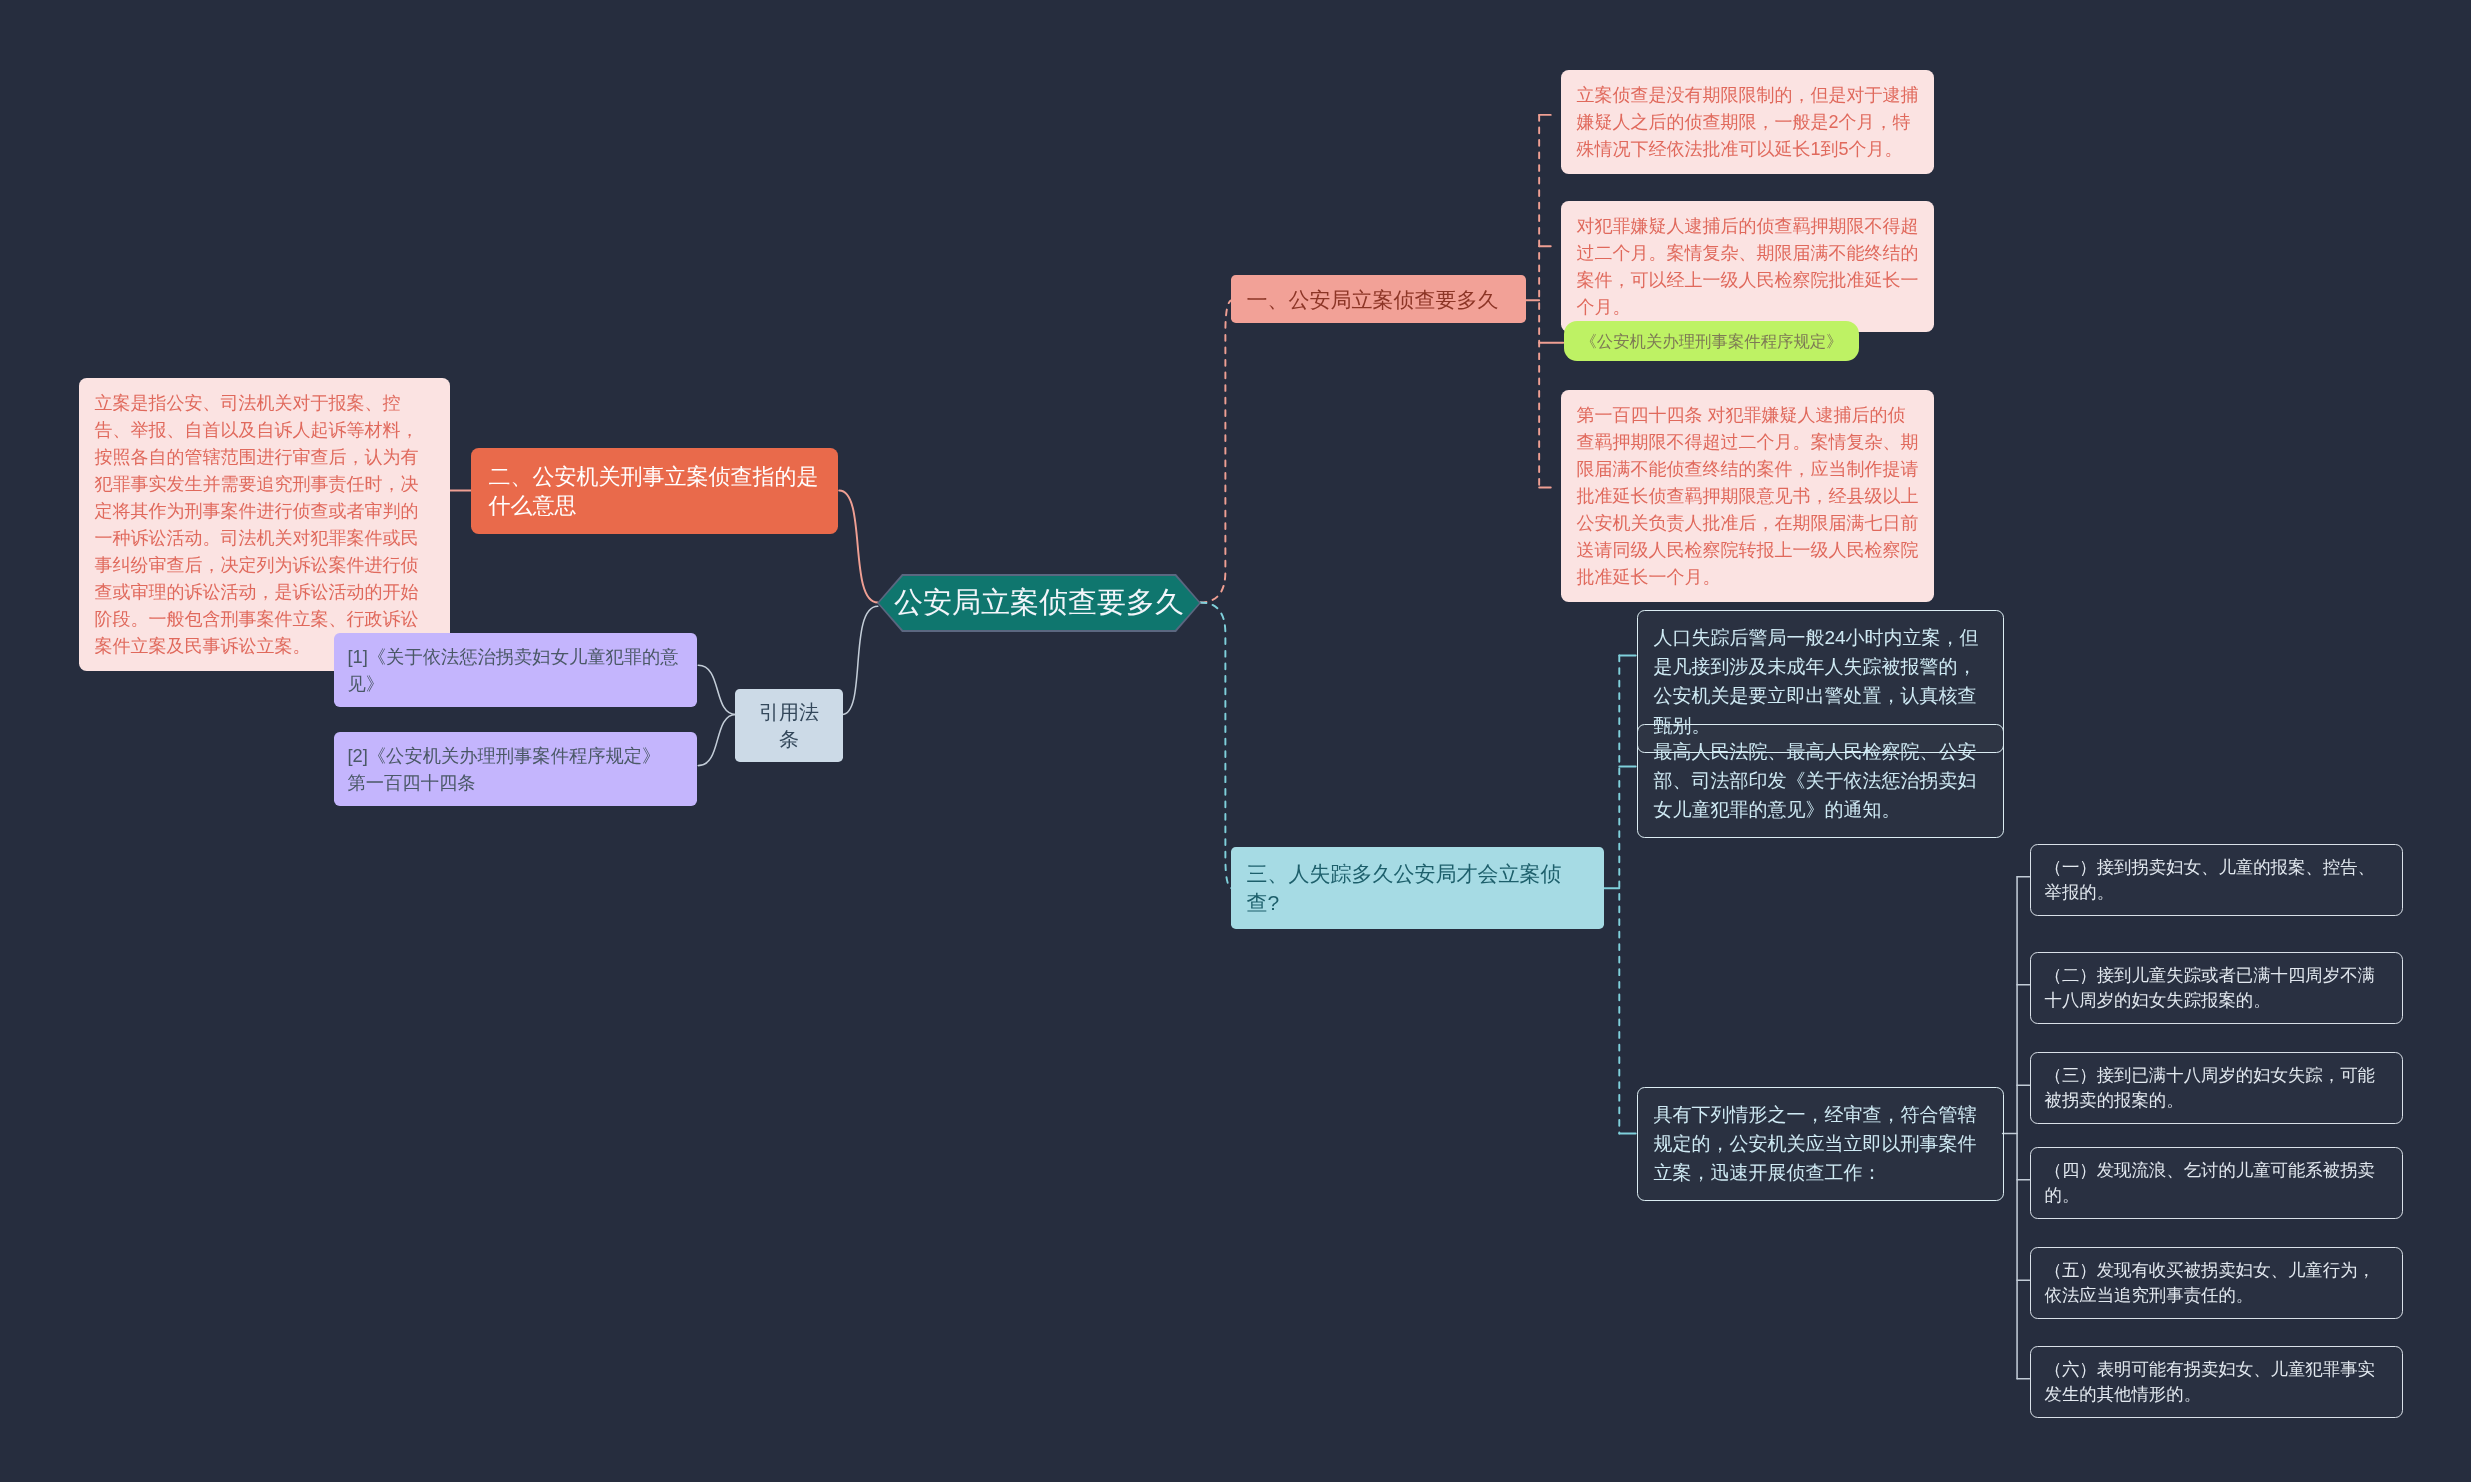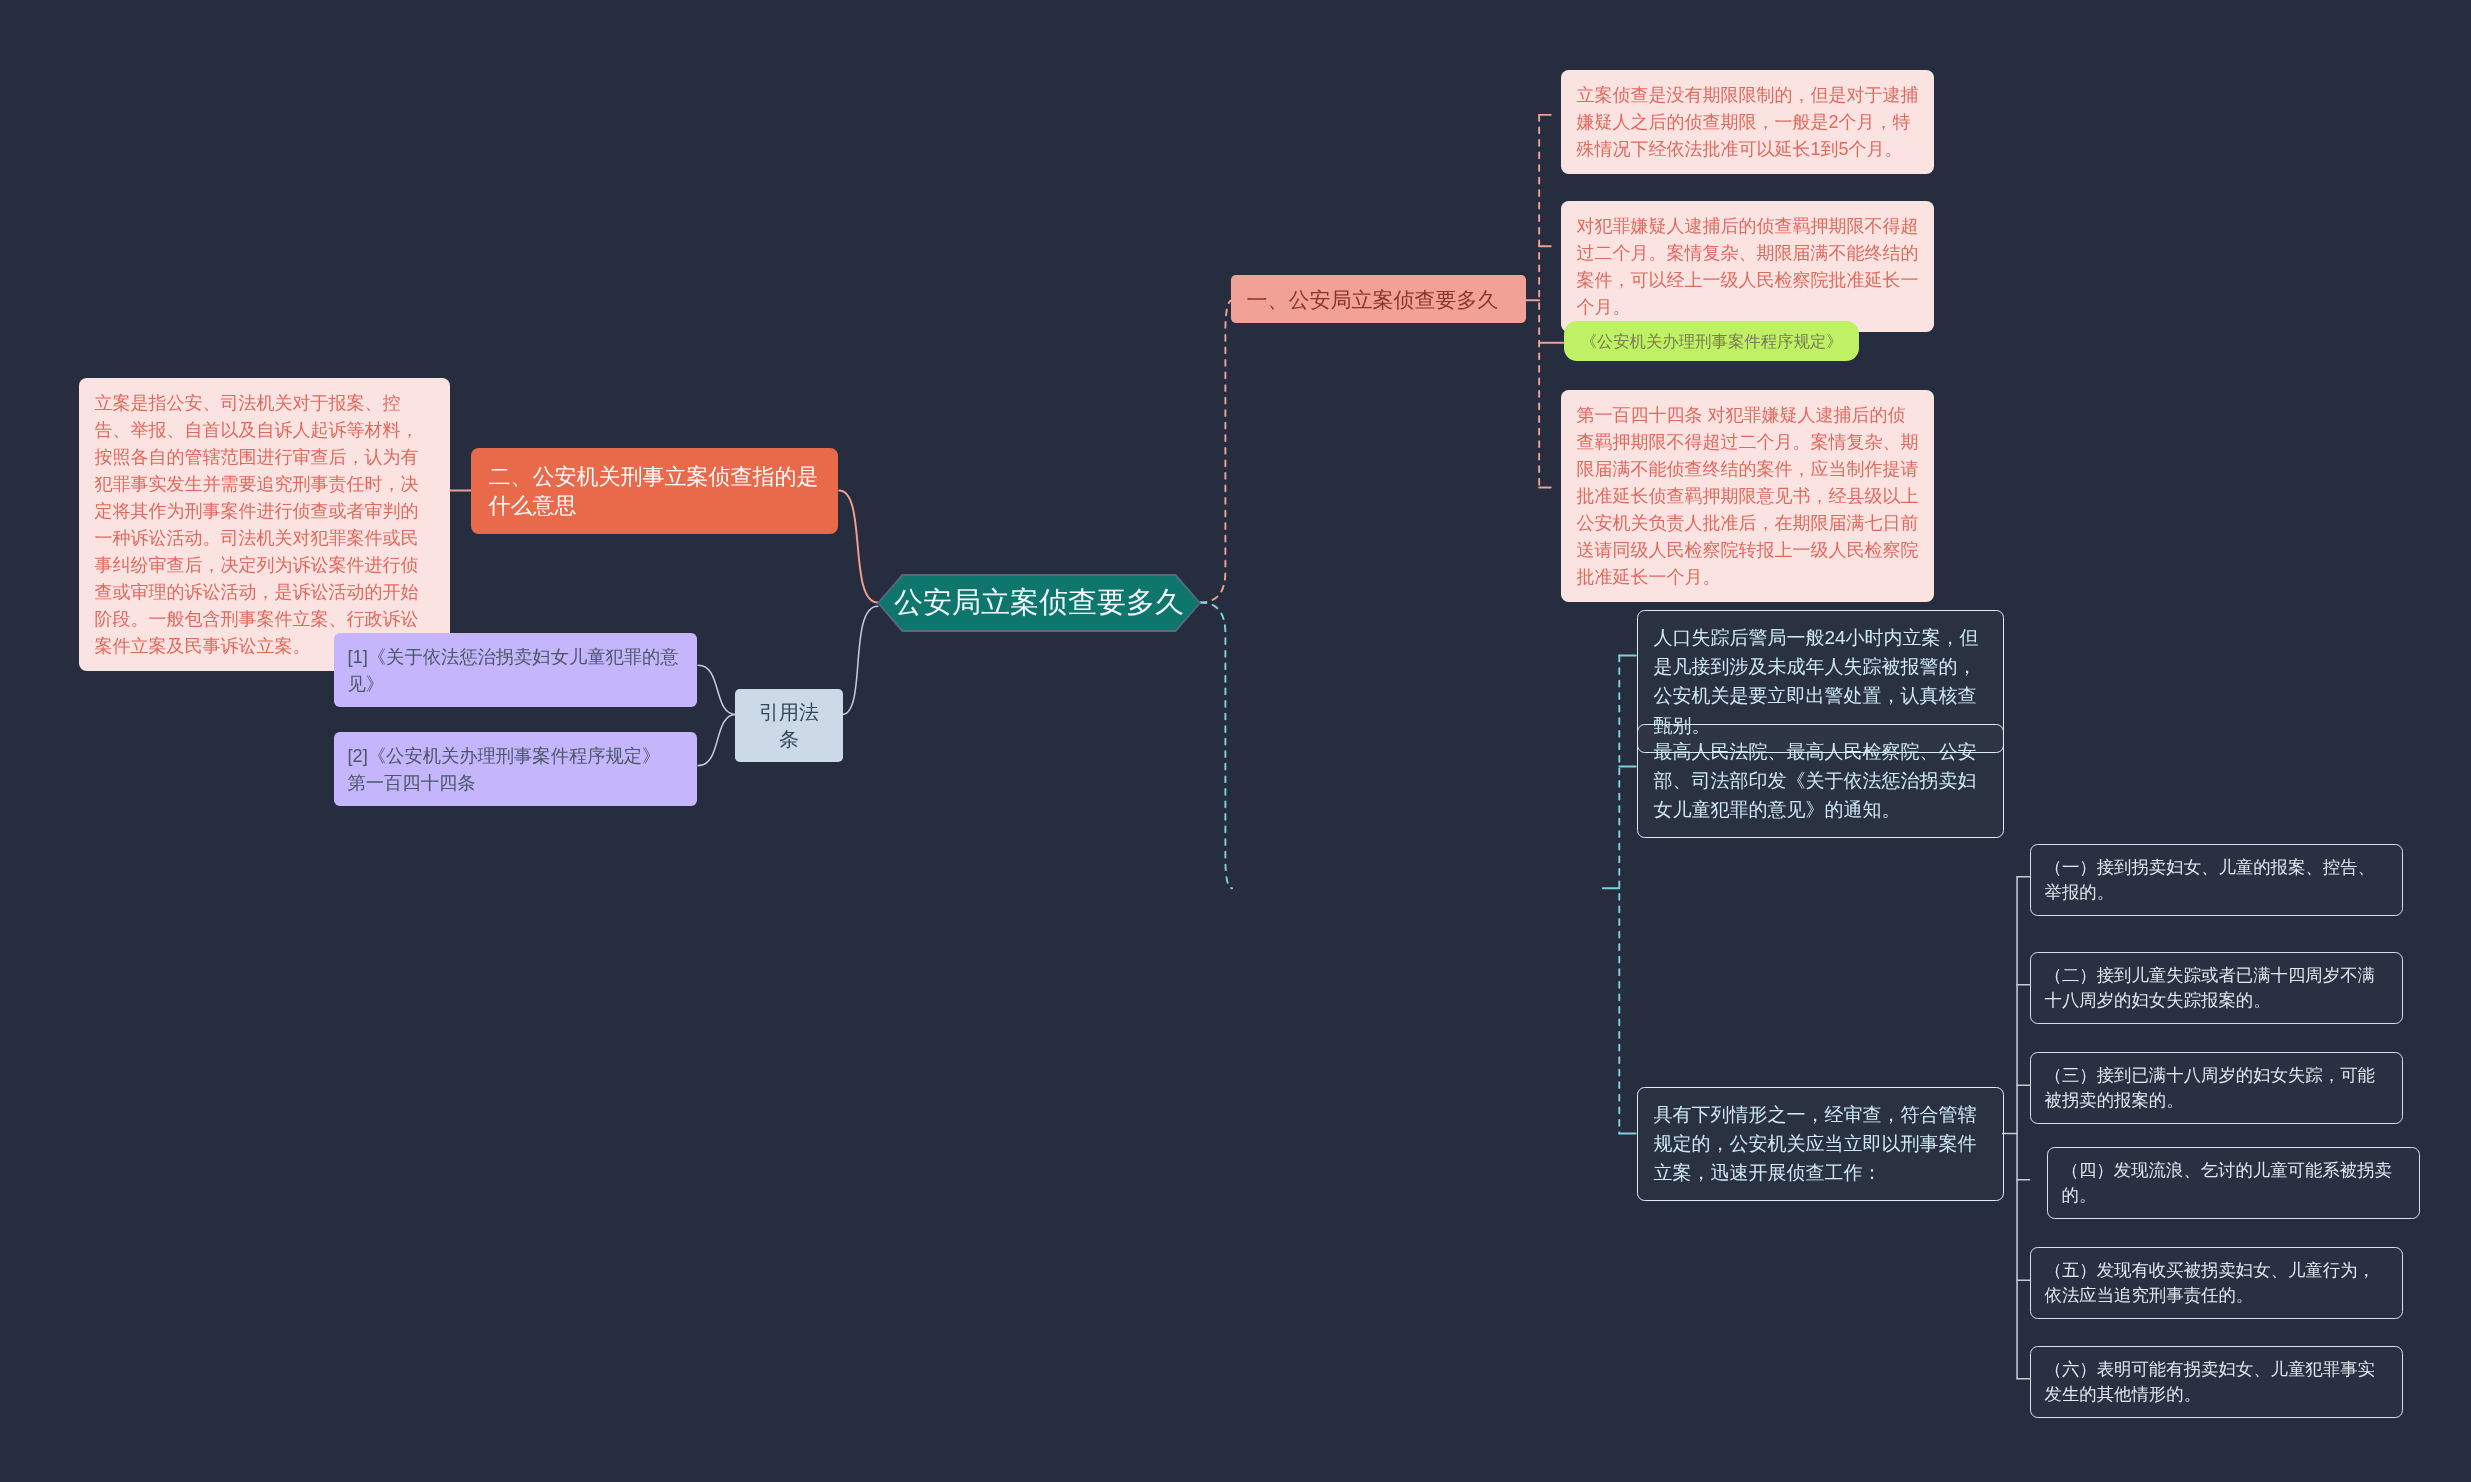--- a/index.html
+++ b/index.html
@@ -85,25 +85,26 @@
   <div class="node node-bluegray" style="left:735px;top:689px;width:108px;">引用法条</div>
   <div class="box white" style="left:334px;top:633px;width:363px;">[1]《关于依法惩治拐卖妇女儿童犯罪的意见》</div>
   <div class="box white" style="left:334px;top:732px;width:363px;">[2]《公安机关办理刑事案件程序规定》 第一百四十四条</div>
 
   <div class="node node-salmon" style="left:1231px;top:275px;width:295px;">一、公安局立案侦查要多久</div>
   <div class="box pink" style="left:1552px;top:70px;width:373px;">立案侦查是没有期限限制的，但是对于逮捕嫌疑人之后的侦查期限，一般是2个月，特殊情况下经依法批准可以延长1到5个月。</div>
   <div class="box pink" style="left:1552px;top:201px;width:373px;">对犯罪嫌疑人逮捕后的侦查羁押期限不得超过二个月。案情复杂、期限届满不能终结的案件，可以经上一级人民检察院批准延长一个月。</div>
   <div class="box yellow" style="left:1564px;top:321px;width:295px;">《公安机关办理刑事案件程序规定》</div>
   <div class="box pink" style="left:1552px;top:390px;width:373px;">第一百四十四条 对犯罪嫌疑人逮捕后的侦查羁押期限不得超过二个月。案情复杂、期限届满不能侦查终结的案件，应当制作提请批准延长侦查羁押期限意见书，经县级以上公安机关负责人批准后，在期限届满七日前送请同级人民检察院转报上一级人民检察院批准延长一个月。</div>
 
+  <div class="node node-cyan" style="left:1231px;top:847px;width:373px;">三、人失踪多久公安局才会立案侦查?</div>
   <div class="box outline-teal" style="left:1637px;top:610px;width:367px;">人口失踪后警局一般24小时内立案，但是凡接到涉及未成年人失踪被报警的，公安机关是要立即出警处置，认真核查甄别。</div>
   <div class="box outline-teal" style="left:1637px;top:1087px;width:367px;">具有下列情形之一，经审查，符合管辖规定的，公安机关应当立即以刑事案件立案，迅速开展侦查工作：</div>
   <div class="box outline-teal" style="left:1637px;top:724px;width:367px;">最高人民法院、最高人民检察院、公安部、司法部印发《关于依法惩治拐卖妇女儿童犯罪的意见》的通知。</div>
 
   <div class="box outline-gray" style="left:2030px;top:844px;width:373px;">（一）接到拐卖妇女、儿童的报案、控告、举报的。</div>
   <div class="box outline-gray" style="left:2030px;top:952px;width:373px;">（二）接到儿童失踪或者已满十四周岁不满十八周岁的妇女失踪报案的。</div>
   <div class="box outline-gray" style="left:2030px;top:1052px;width:373px;">（三）接到已满十八周岁的妇女失踪，可能被拐卖的报案的。</div>
-  <div class="box outline-gray" style="left:2030px;top:1147px;width:373px;margin-left:17px;">（四）发现流浪、乞讨的儿童可能系被拐卖的。</div>
+  <div class="box outline-gray" style="left:2030px;top:1147px;width:373px;">（四）发现流浪、乞讨的儿童可能系被拐卖的。</div>
   <div class="box outline-gray" style="left:2030px;top:1247px;width:373px;">（五）发现有收买被拐卖妇女、儿童行为，依法应当追究刑事责任的。</div>
   <div class="box outline-gray" style="left:2030px;top:1346px;width:373px;">（六）表明可能有拐卖妇女、儿童犯罪事实发生的其他情形的。</div>
 
 </div>
 
 
 </body></html>

